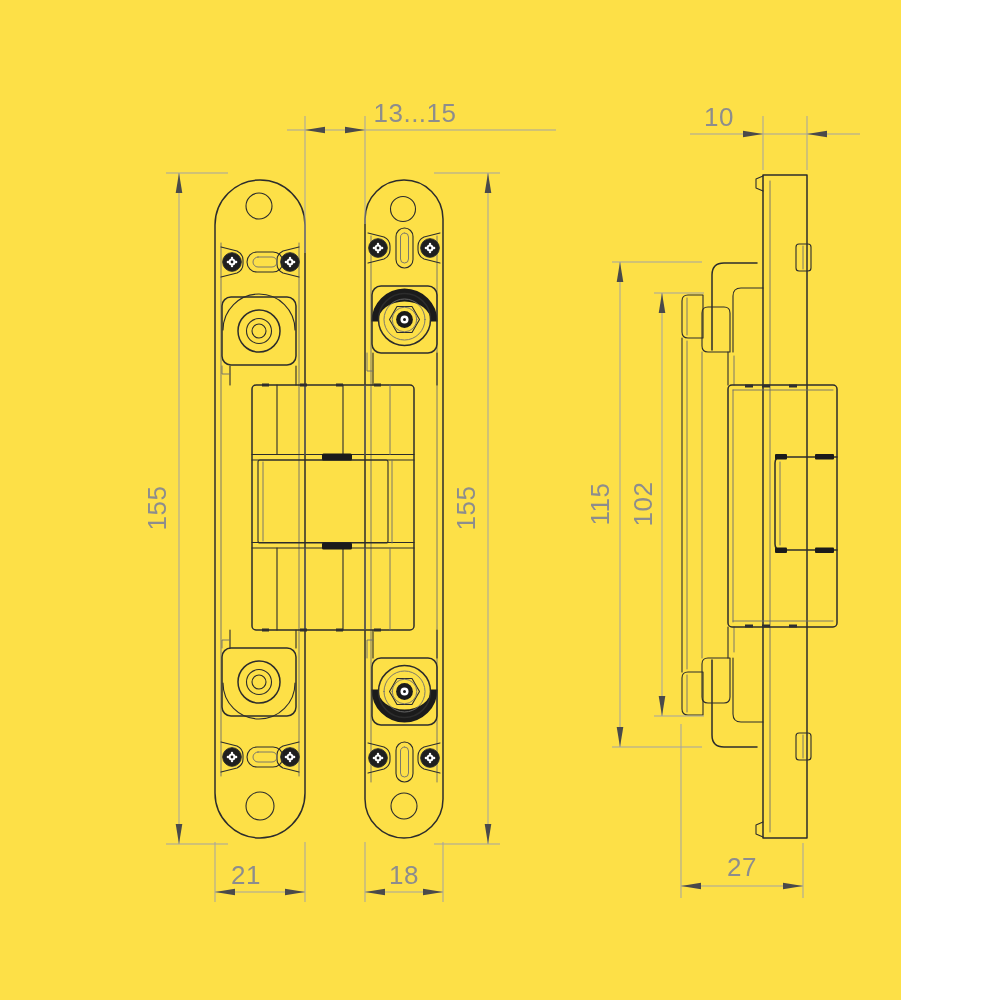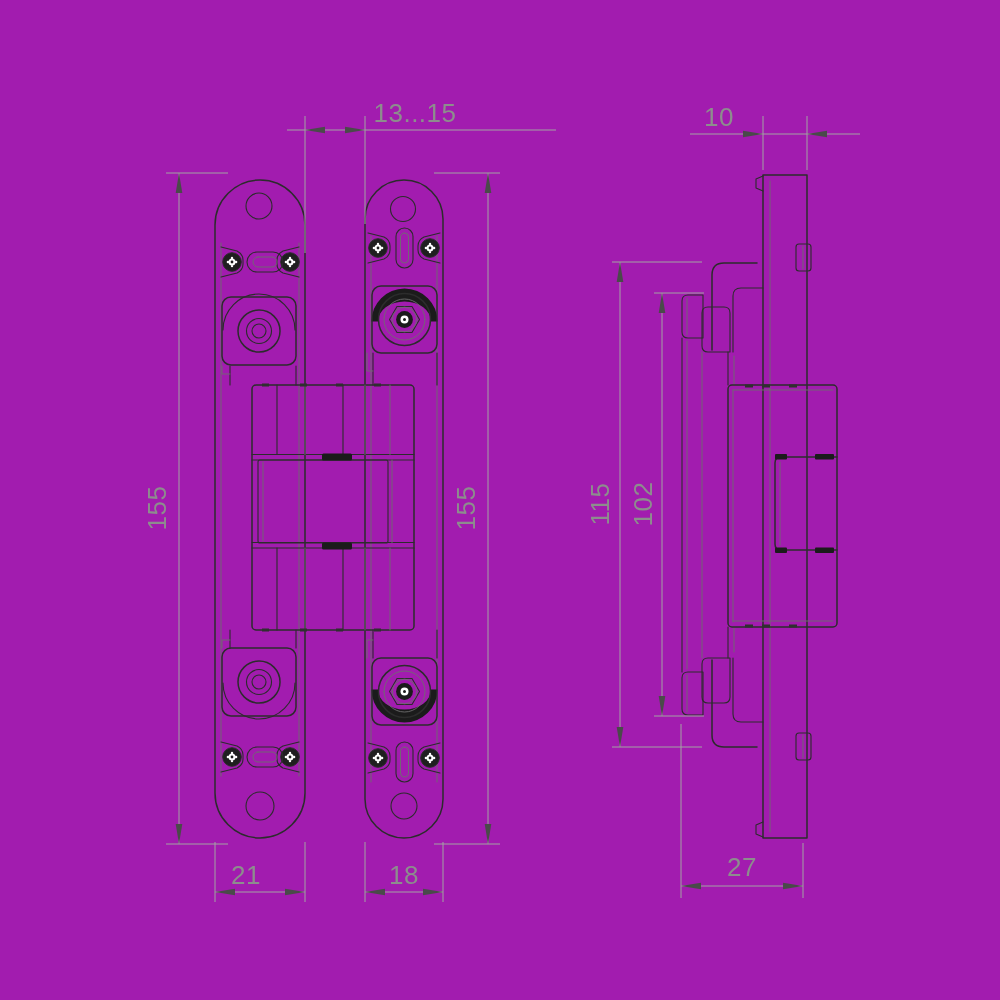--- a/index.html
+++ b/index.html
@@ -1,16 +1,16 @@
 <!DOCTYPE html>
 <html><head>
 <meta charset="utf-8">
 <style>
   html,body { margin:0; padding:0; background:#ffffff; }
-  .stage { width:1000px; height:1000px; position:relative; background:#a21caf; }
+  .stage { width:901px; height:1000px; position:relative; background:#fde047; }
   svg { display:block; }
   
   .o  { fill:none; stroke:#2c2c2c; stroke-width:1.5; stroke-linejoin:round; stroke-linecap:round; }
   .d  { fill:none; stroke:#2c2c2c; stroke-width:1.1; stroke-linejoin:round; stroke-linecap:round; }
   .l  { fill:none; stroke:#6e6e6e; stroke-width:0.9; stroke-linejoin:round; stroke-linecap:round; }
   .tk { fill:none; stroke:#2f2f2f; stroke-width:3; }
   .dk { fill:#1b1b1b; stroke:none; }
   
   .dim { fill:none; stroke:#a3a3a3; stroke-width:1; }
   .arr { fill:#4a4a4a; stroke:none; }

